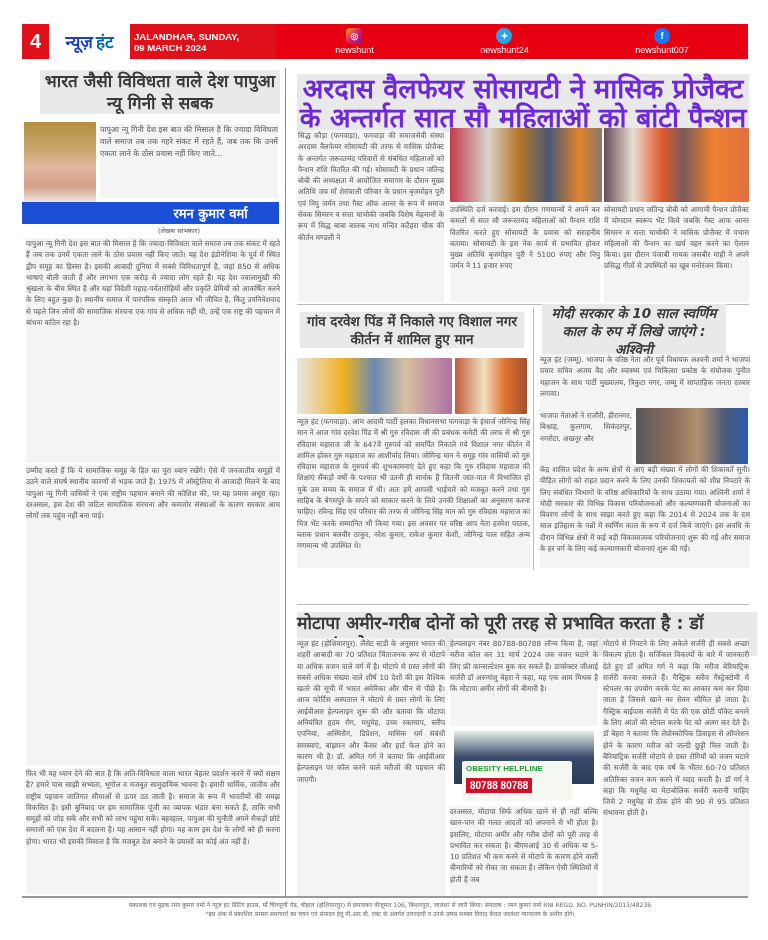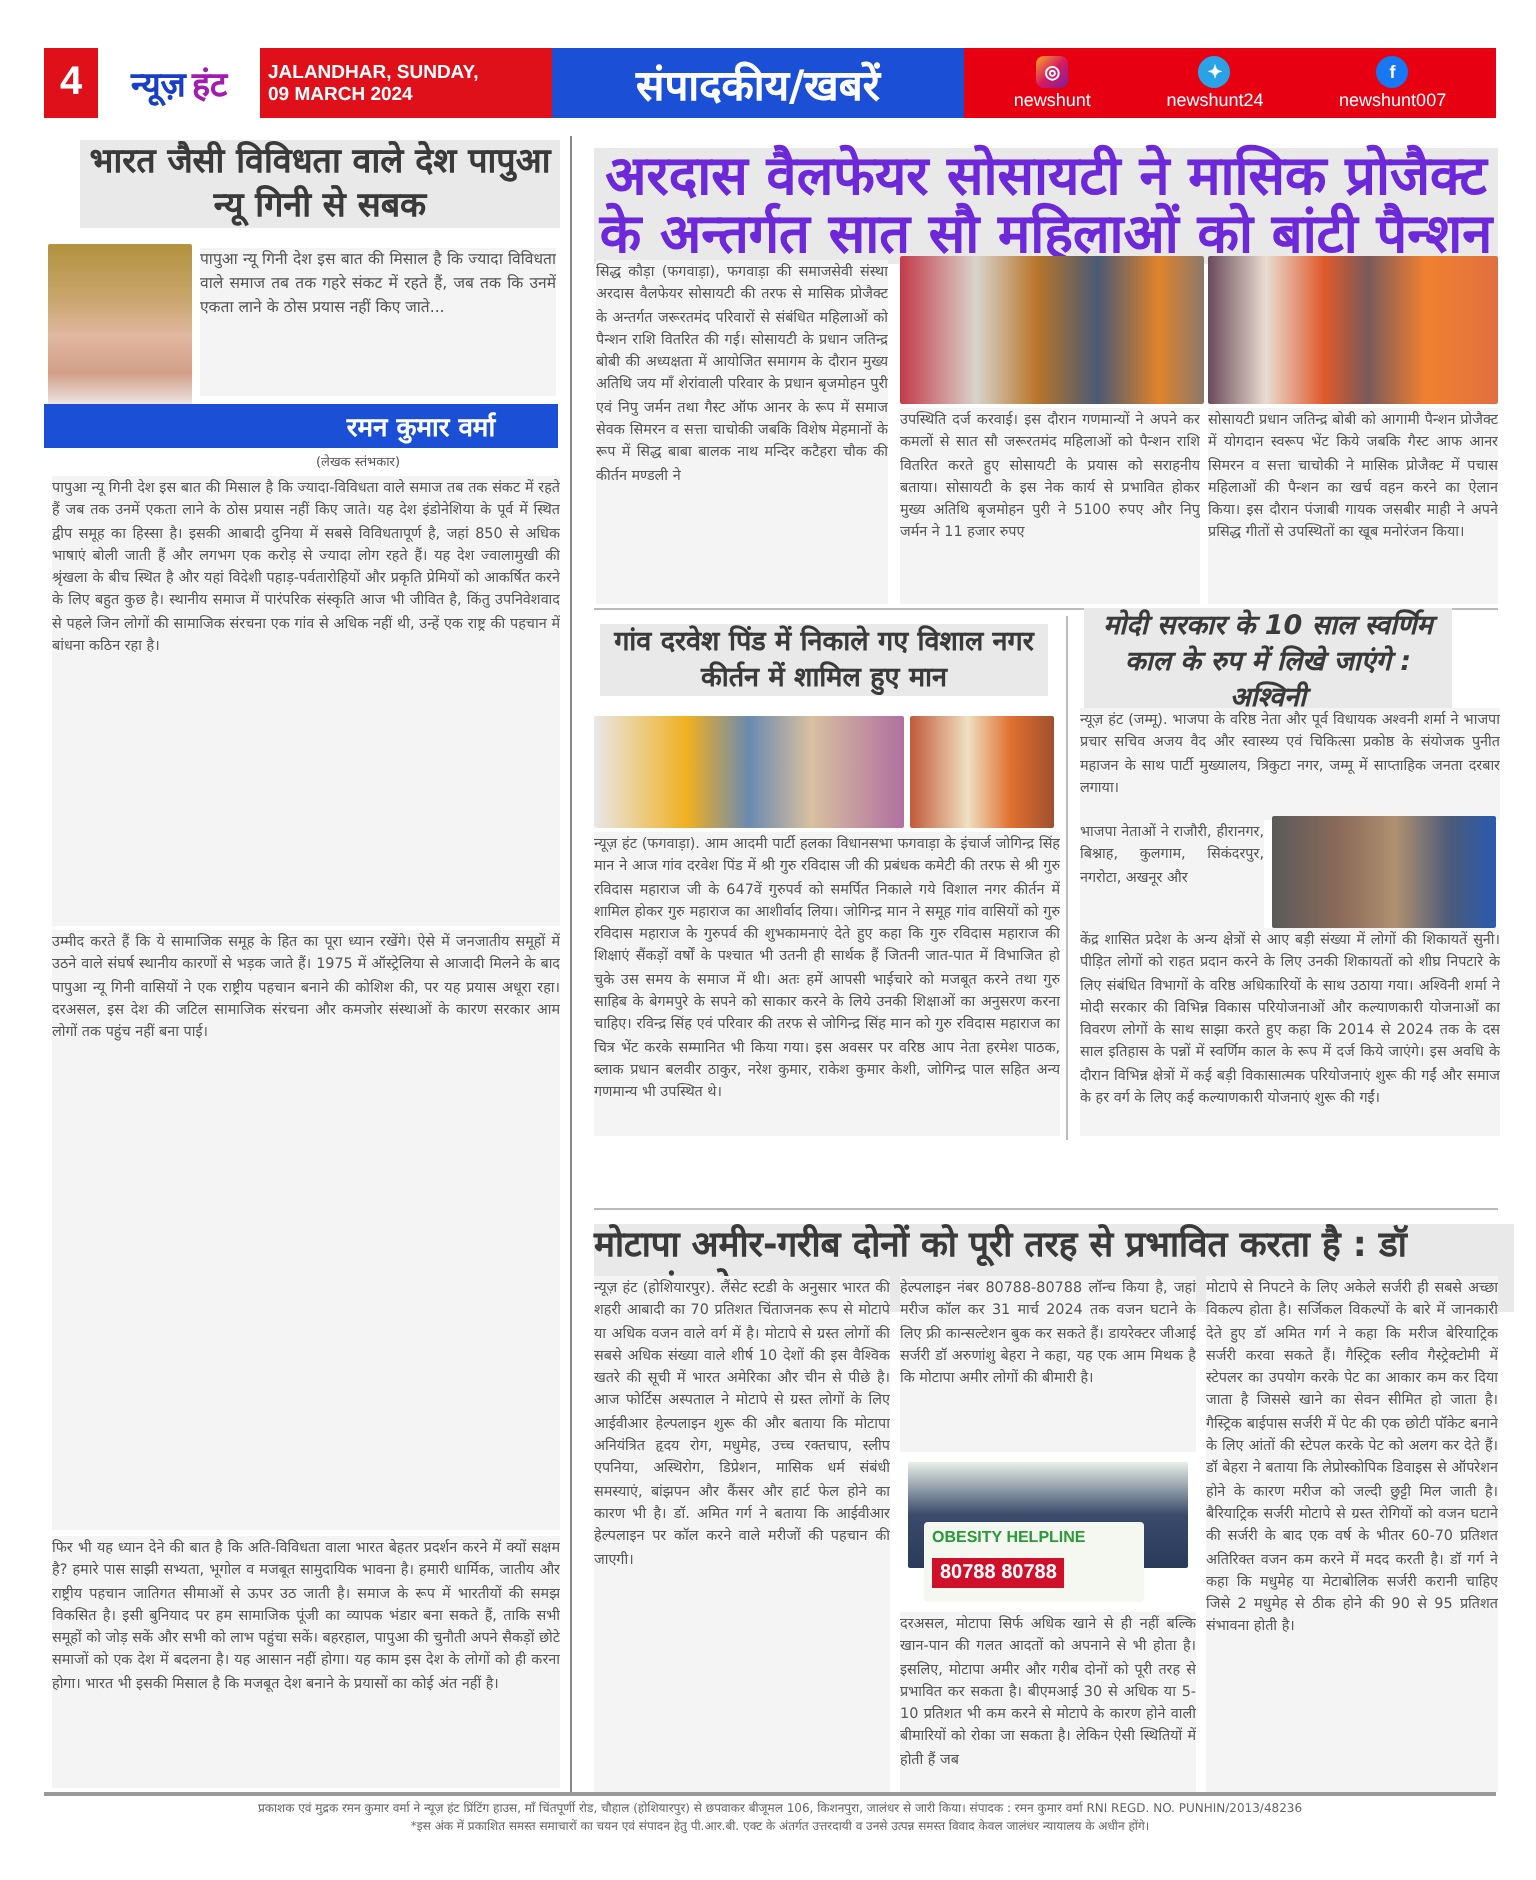--- a/index.html
+++ b/index.html
@@ -1,20 +1,20 @@
 <!DOCTYPE html>
 <html><head>
 <meta charset="utf-8">
 <style>
   * { box-sizing: border-box; margin: 0; padding: 0; }
   body { width: 768px; height: 940px; background: #ffffff; font-family: "DejaVu Sans", sans-serif; color: #333; position: relative; overflow: hidden; }
   .masthead { position: absolute; left: 22px; top: 24px; width: 726px; height: 35px; display: flex; align-items: stretch; }
   .page-num { width: 27px; background: #e0101a; color: #fff; font: bold 20px "Liberation Sans", sans-serif; display: flex; align-items: center; justify-content: center; }
   .brand { width: 81px; color: #1a3fc7; font: bold 17px "DejaVu Sans", sans-serif; display: flex; align-items: center; justify-content: center; }
-  .brand .hunt { color: #a21caf; margin-left: 3px; }
+  .brand .hunt { color: #0369a1; margin-left: 3px; }
   .dateline { width: 146px; background: #e0101a; color: #fff; font: bold 9.5px "Liberation Sans", sans-serif; line-height: 11px; padding: 7px 4px; }
   .section-title { width: 206px; background: #1a4fd6; color: #fff; font: bold 21px "DejaVu Sans", sans-serif; display: flex; align-items: center; justify-content: center; }
   .socials { flex: 1; background: #e60012; display: flex; justify-content: space-around; align-items: center; padding: 0 6px; }
   .social { display: flex; flex-direction: column; align-items: center; color: #fff; font: 9px "Liberation Sans", sans-serif; }
   .social .ic { width: 16px; height: 16px; border-radius: 50%; display: flex; align-items: center; justify-content: center; color: #fff; font: bold 9px "Liberation Sans", sans-serif; margin-bottom: 1px; }
   .ic.insta { background: linear-gradient(135deg,#f9a825,#d81b60,#7b1fa2); border-radius: 4px; }
   .ic.tw { background: #29a3e6; }
   .ic.fb { background: #1877f2; }
 
   .col { position: absolute; background: #f4f4f4; }
@@ -37,21 +37,20 @@
 <div class="masthead">
   <div class="page-num">4</div>
   <div class="brand">
     <span>न्यूज़</span>
     <span class="hunt">हंट</span>
   </div>
   <div class="dateline">
     <div>JALANDHAR, SUNDAY,</div>
     <div>09 MARCH 2024</div>
   </div>
-  <div class="section-title">संपादकीय/खबरें</div>
   <div class="socials">
     <div class="social">
       <span class="ic insta">◎</span>
       <span>newshunt</span>
     </div>
     <div class="social">
       <span class="ic tw">✦</span>
       <span>newshunt24</span>
     </div>
     <div class="social">

